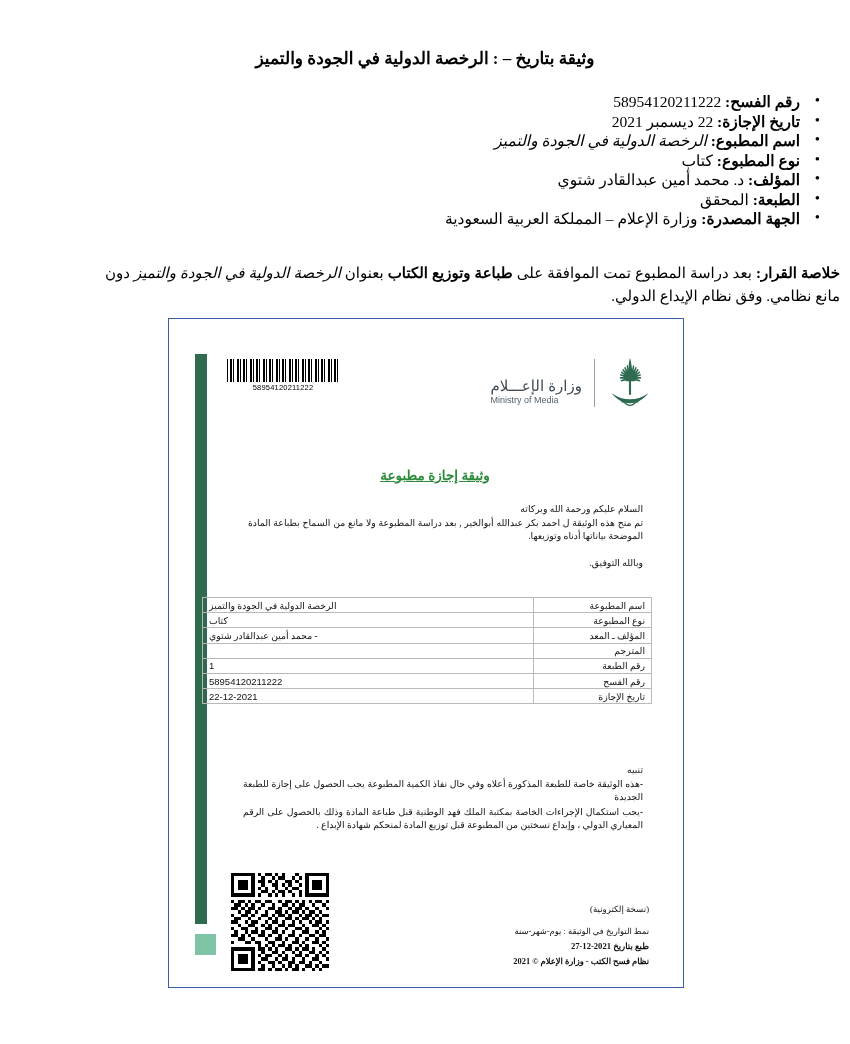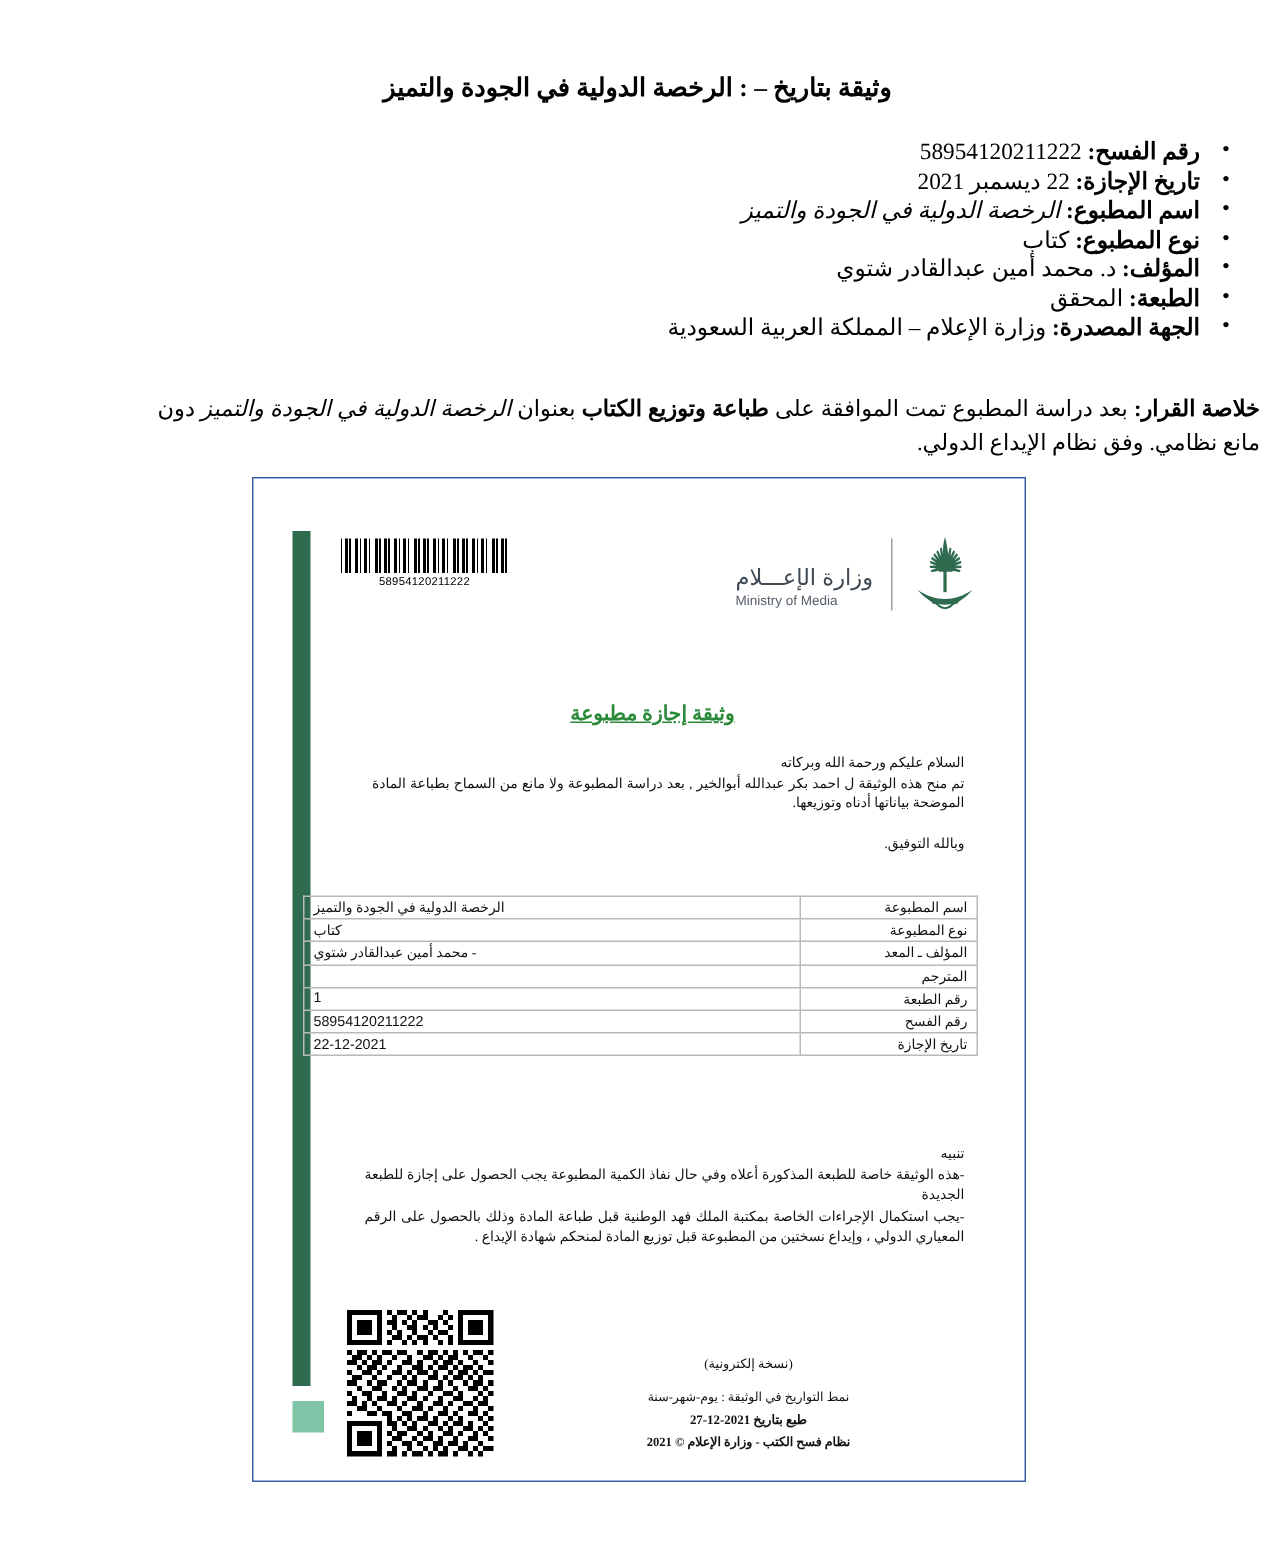--- a/index.html
+++ b/index.html
@@ -248,21 +248,20 @@
     width: 98px;
     height: 98px;
   }
 
   
   .cert-footer {
     position: absolute;
     left: 180px;
     top: 585px;
     width: 300px;
-    text-align: center;
     direction: rtl;
     font-family: "Liberation Serif", serif;
     color: #111;
   }
   .cert-footer .fline1 { font-size: 8.6px; }
   .cert-footer .fline2 { font-size: 8.4px; margin-top: 12px; }
   .cert-footer .fline3 { font-size: 8.6px; font-weight: bold; margin-top: 5px; }
   .cert-footer .fline4 { font-size: 8.4px; font-weight: bold; margin-top: 5px; }
 </style>
 </head>

